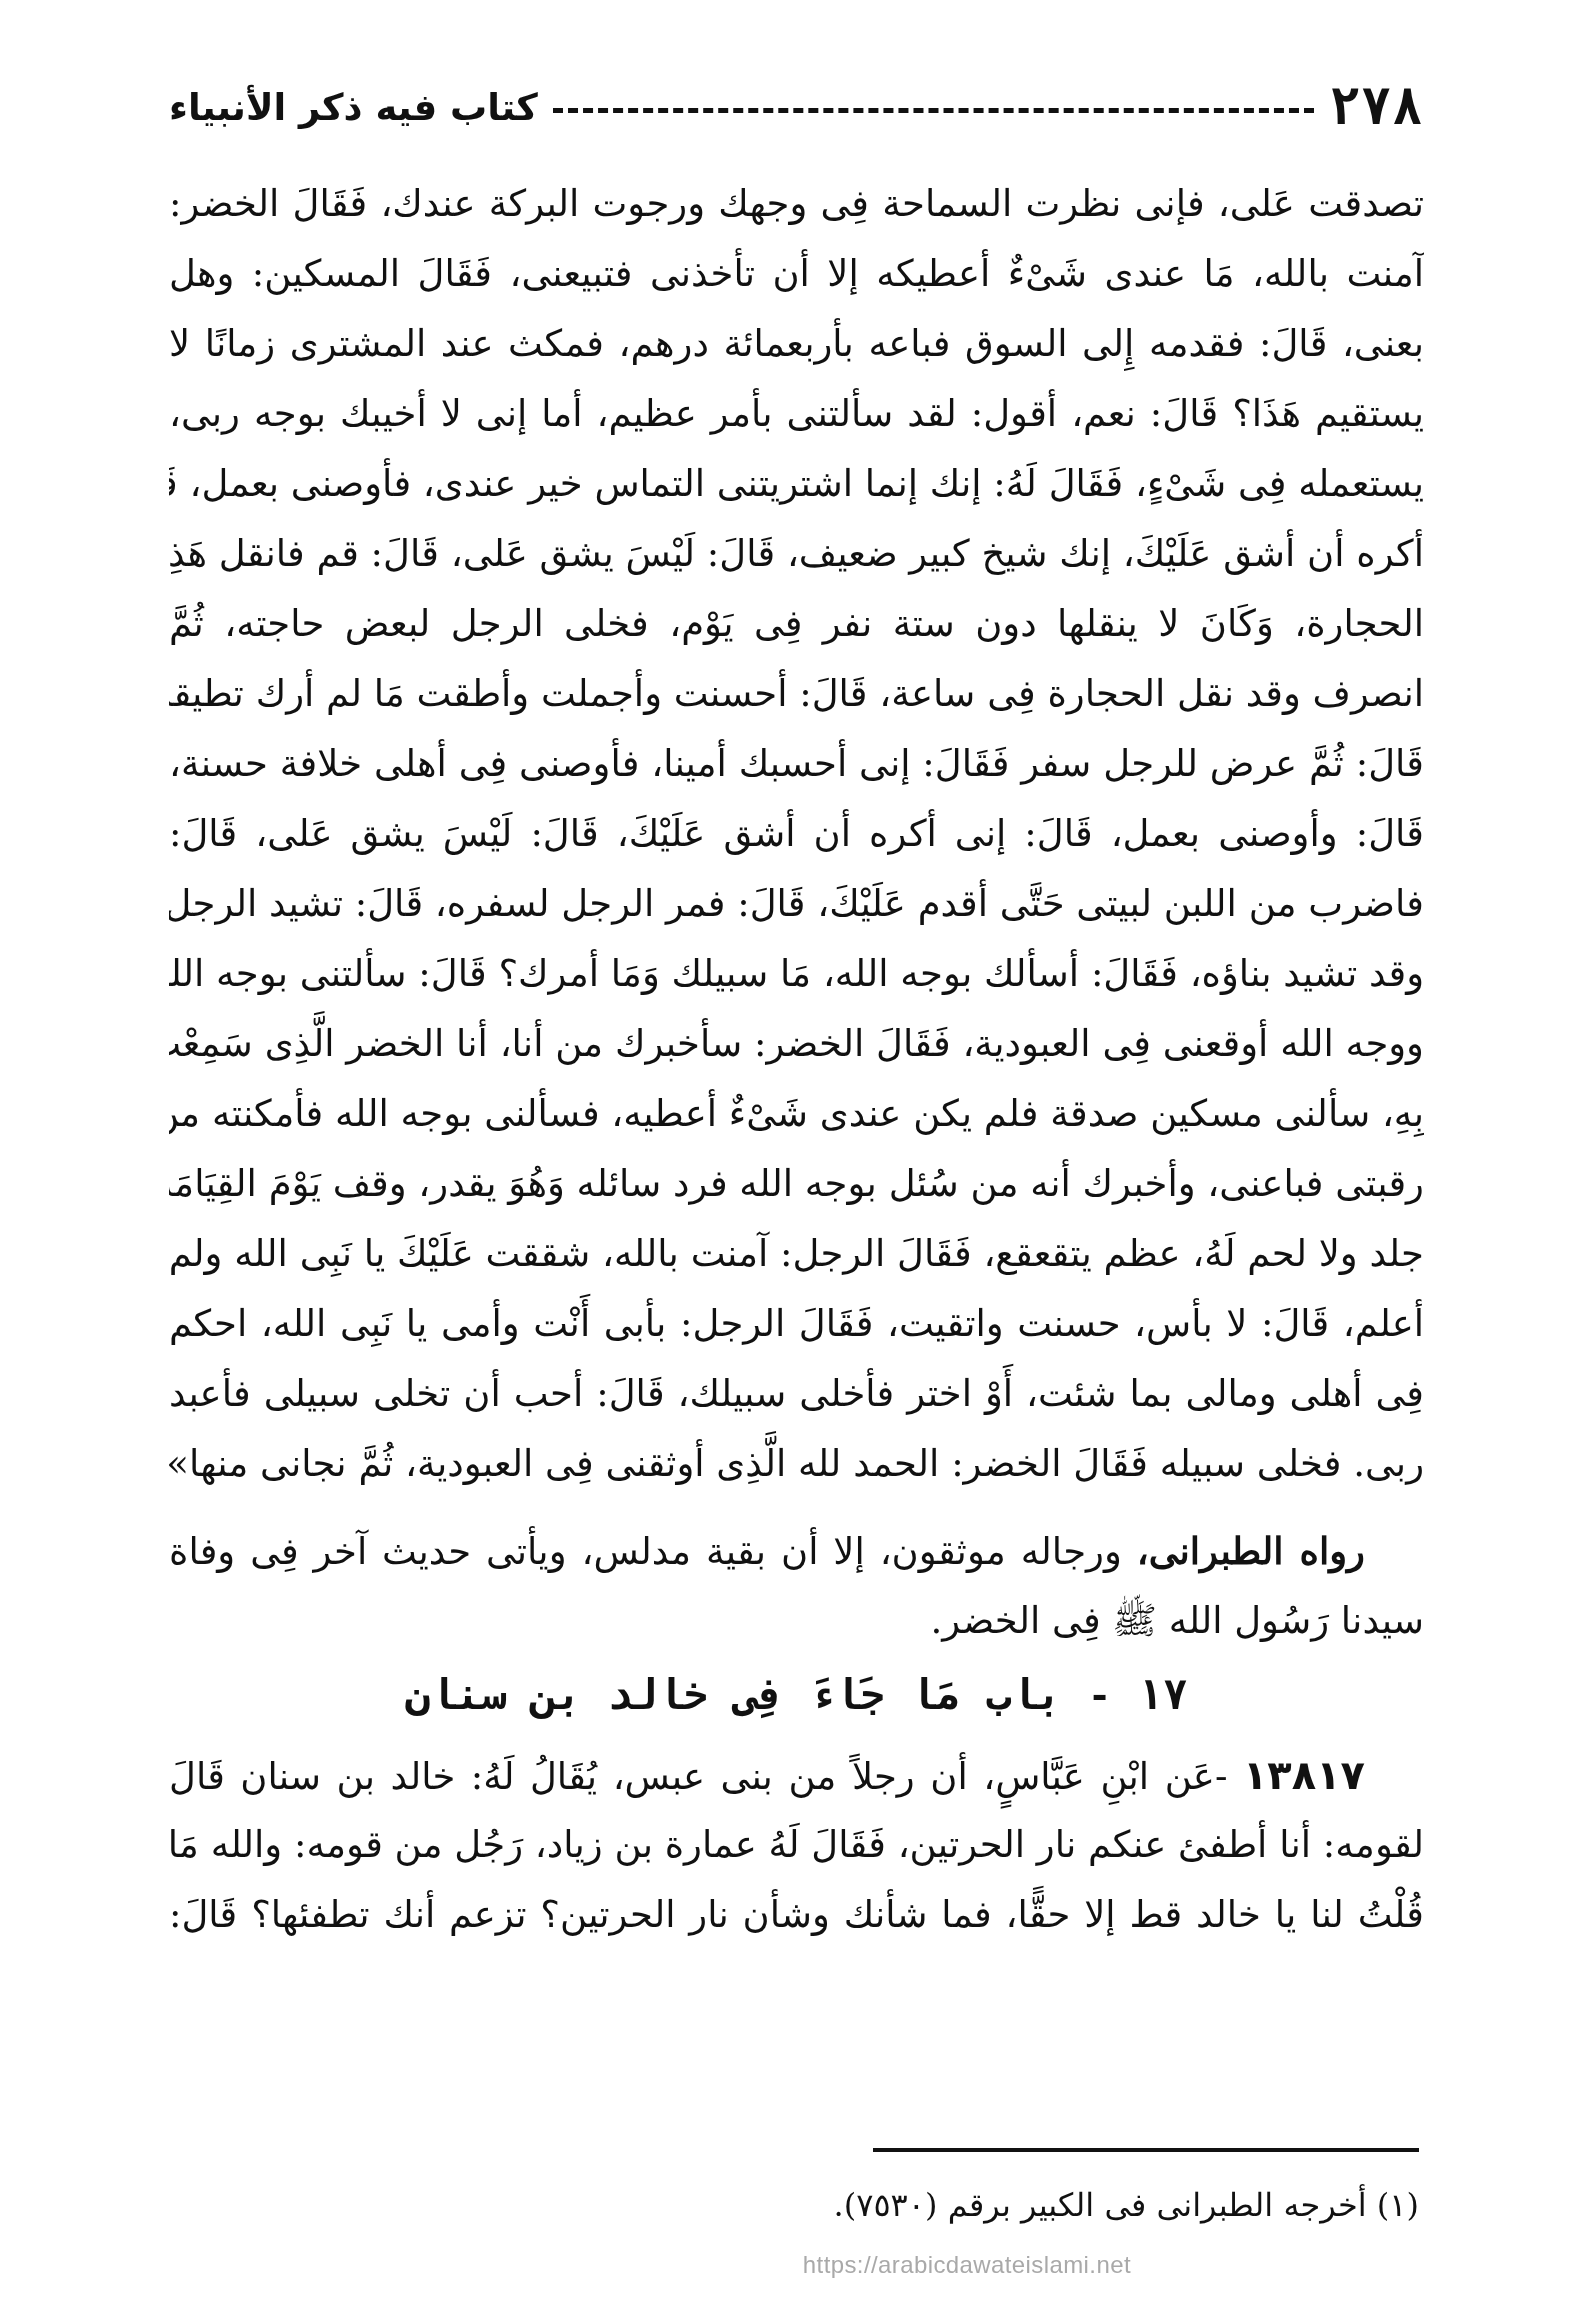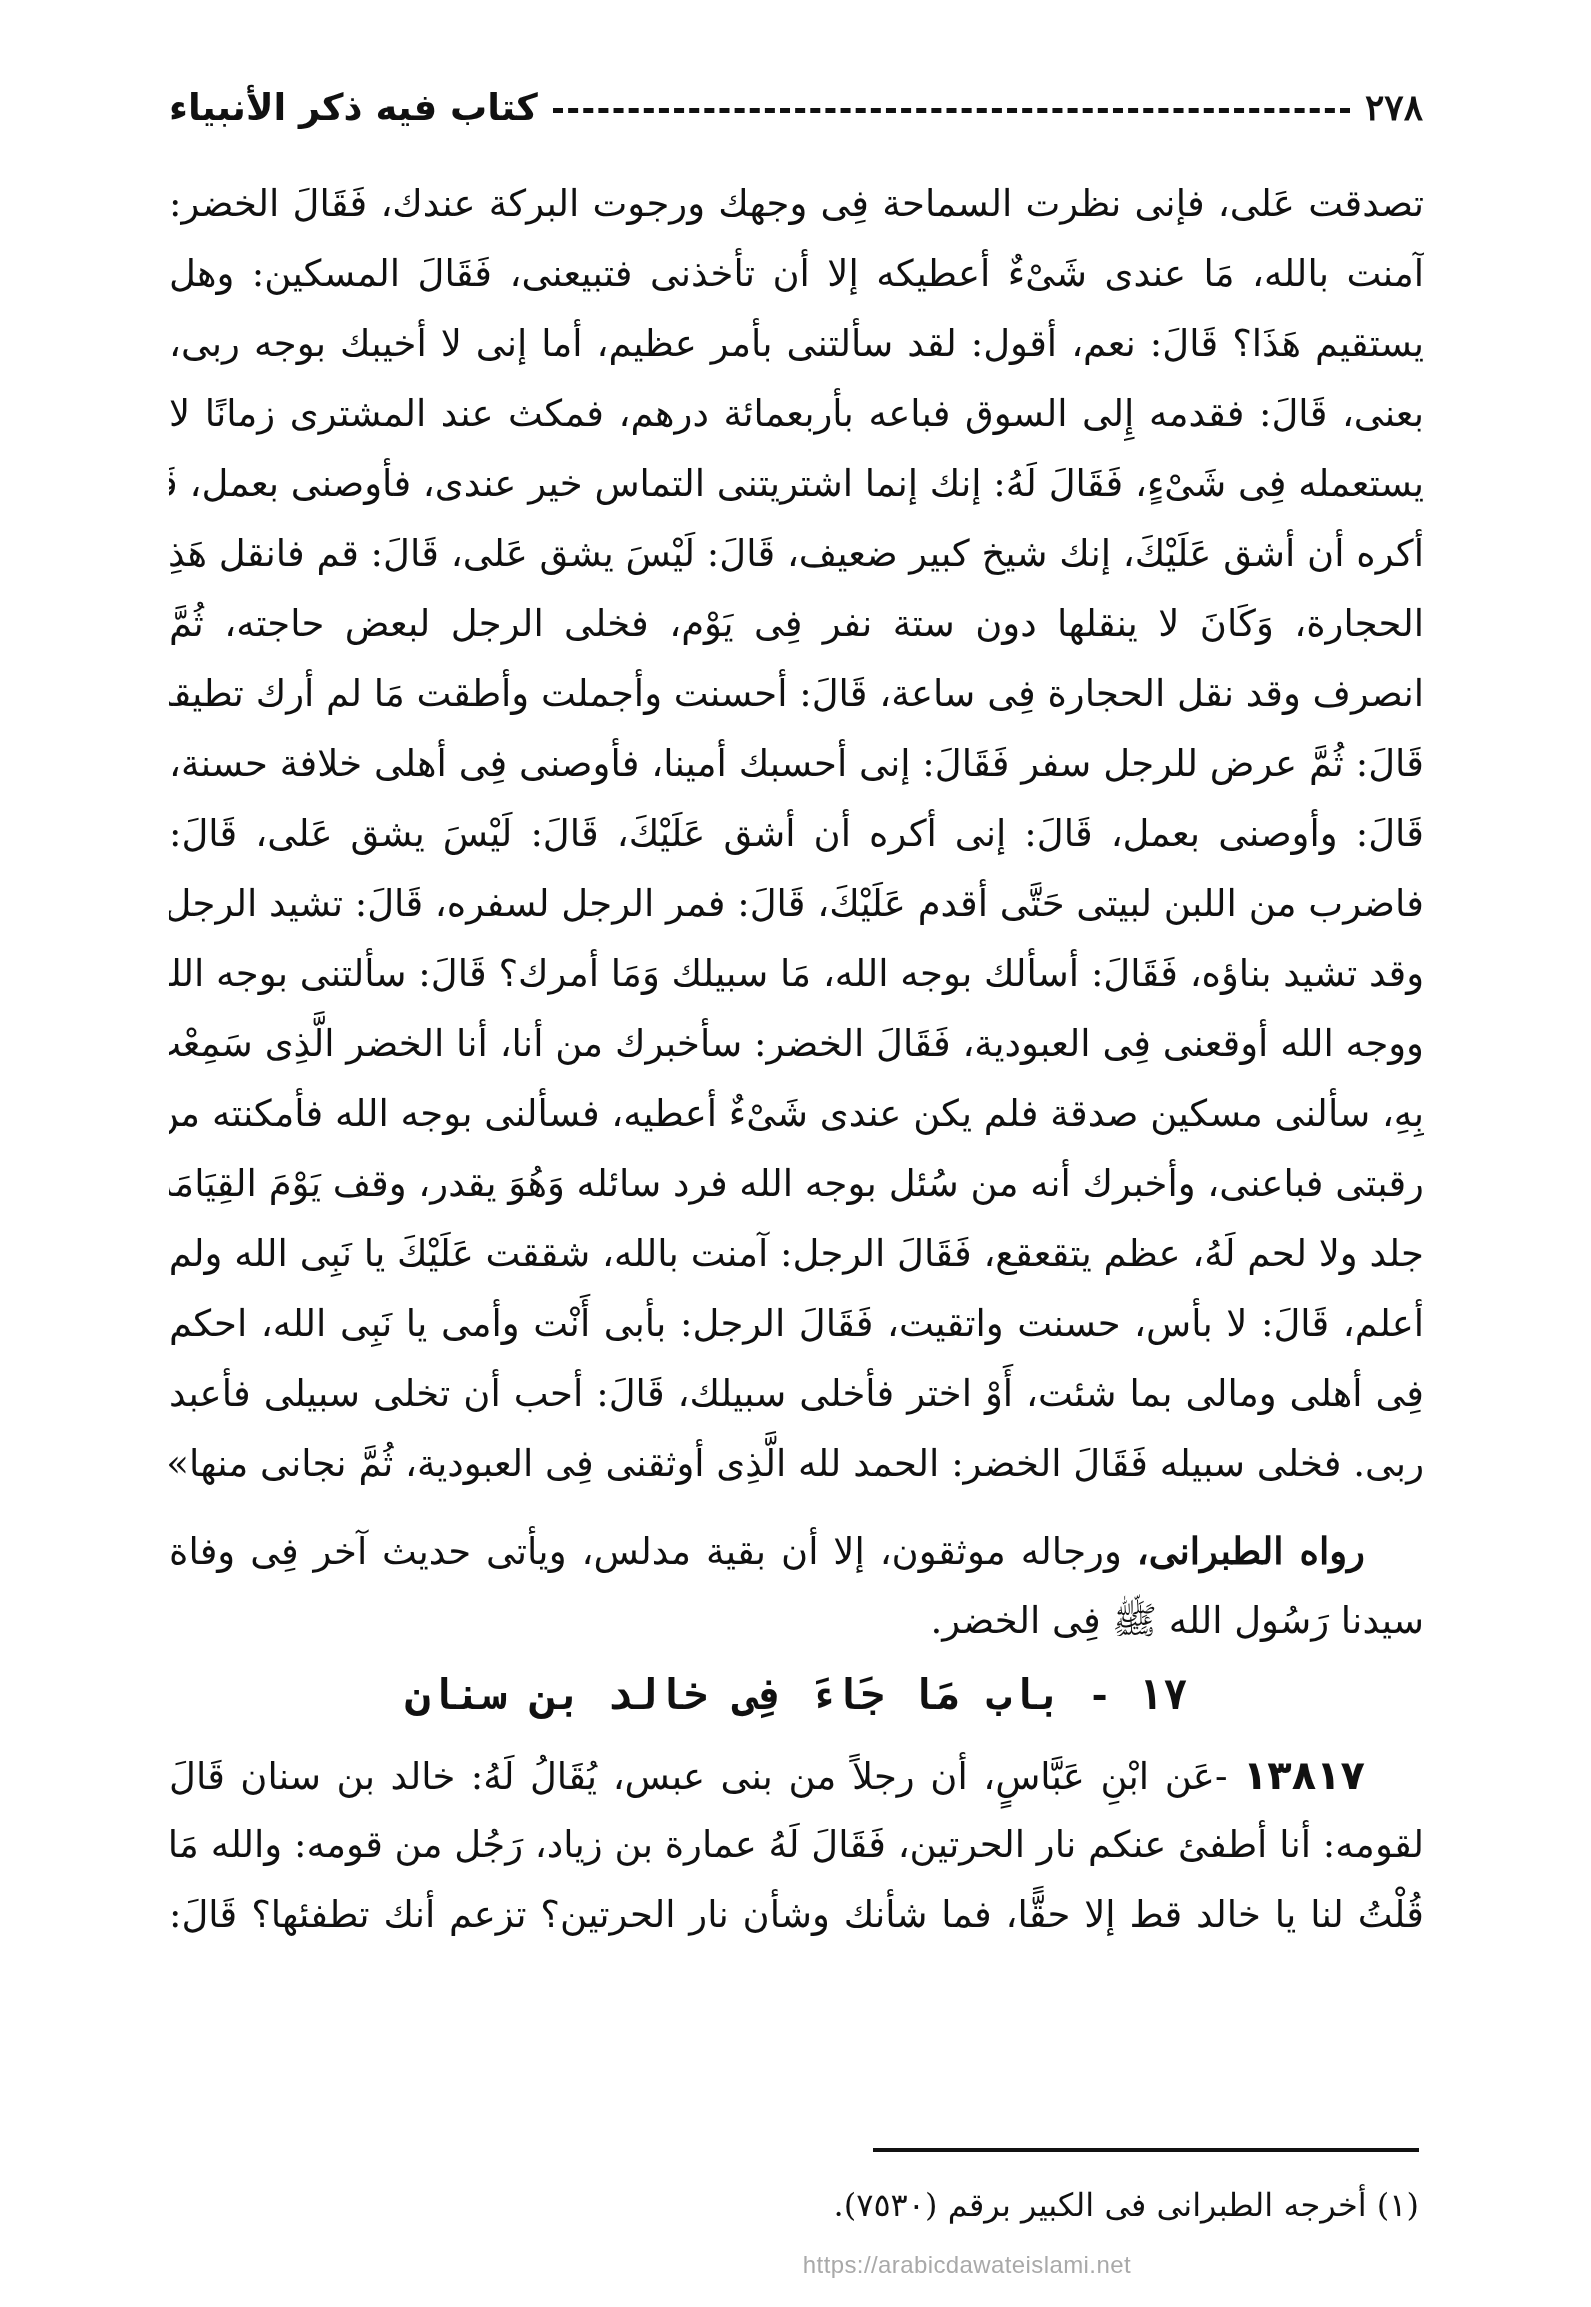--- a/index.html
+++ b/index.html
@@ -1,21 +1,21 @@
 <!DOCTYPE html>
 <html style="font-size:13.5px"><head>
 <meta charset="utf-8">
 <style>
   html, body { margin:0; padding:0; background:#ffffff; }
   body { width:1592px; height:2307px; position:relative; overflow:hidden;
          font-family:"DejaVu Serif", "Liberation Serif", serif; color:#111; }
   .page { position:absolute; left:0; top:0; width:1592px; height:2307px; }
   .header { position:absolute; top:78px; left:169px; right:169px; height:59px;
             display:flex; direction:rtl; align-items:center; gap:15px; }
-  .header .pno { font-size:36px; font-weight:bold; font-family:Liberation Sans, sans-serif; }
+  .header .pno { font-size:52px; font-weight:bold; font-family:Liberation Mono, monospace; }
   .header .rule { flex:1; border-top:5px dashed #111; height:0; margin-top:5px; }
   .header .title { font-size:37px; font-weight:bold; font-family:"DejaVu Sans", sans-serif; }
   .body-text { position:absolute; top:169px; left:169px; width:1255px; direction:rtl; }
   .line { font-size:37px; line-height:70px; height:70px; white-space:nowrap;
           text-align:justify; text-align-last:justify; overflow:hidden; }
   .para-gap { height:17px; }
   .indent { padding-right:59px; }
   .last-short { text-align-last:right; }
   .heading { font-size:42px; font-weight:bold; text-align:center; height:84px; line-height:84px;
              font-family:Liberation Mono, monospace; }
@@ -33,22 +33,22 @@
 
   <div class="header">
     <span class="pno">٢٧٨</span>
     <span class="rule"></span>
     <span class="title">كتاب فيه ذكر الأنبياء</span>
   </div>
 
   <div class="body-text">
     <div class="line">تصدقت عَلى، فإنى نظرت السماحة فِى وجهك ورجوت البركة عندك، فَقَالَ الخضر:</div>
     <div class="line">آمنت بالله، مَا عندى شَىْءٌ أعطيكه إلا أن تأخذنى فتبيعنى، فَقَالَ المسكين: وهل</div>
+    <div class="line">بعنى، قَالَ: فقدمه إِلى السوق فباعه بأربعمائة درهم، فمكث عند المشترى زمانًا لا</div>
     <div class="line">يستقيم هَذَا؟ قَالَ: نعم، أقول: لقد سألتنى بأمر عظيم، أما إنى لا أخيبك بوجه ربى،</div>
-    <div class="line">بعنى، قَالَ: فقدمه إِلى السوق فباعه بأربعمائة درهم، فمكث عند المشترى زمانًا لا</div>
     <div class="line">يستعمله فِى شَىْءٍ، فَقَالَ لَهُ: إنك إنما اشتريتنى التماس خير عندى، فأوصنى بعمل، قَالَ:</div>
     <div class="line">أكره أن أشق عَلَيْكَ، إنك شيخ كبير ضعيف، قَالَ: لَيْسَ يشق عَلى، قَالَ: قم فانقل هَذِهِ</div>
     <div class="line">الحجارة، وَكَانَ لا ينقلها دون ستة نفر فِى يَوْم، فخلى الرجل لبعض حاجته، ثُمَّ</div>
     <div class="line">انصرف وقد نقل الحجارة فِى ساعة، قَالَ: أحسنت وأجملت وأطقت مَا لم أرك تطيقه،</div>
     <div class="line">قَالَ: ثُمَّ عرض للرجل سفر فَقَالَ: إنى أحسبك أمينا، فأوصنى فِى أهلى خلافة حسنة،</div>
     <div class="line">قَالَ: وأوصنى بعمل، قَالَ: إنى أكره أن أشق عَلَيْكَ، قَالَ: لَيْسَ يشق عَلى، قَالَ:</div>
     <div class="line">فاضرب من اللبن لبيتى حَتَّى أقدم عَلَيْكَ، قَالَ: فمر الرجل لسفره، قَالَ: تشيد الرجل</div>
     <div class="line">وقد تشيد بناؤه، فَقَالَ: أسألك بوجه الله، مَا سبيلك وَمَا أمرك؟ قَالَ: سألتنى بوجه الله،</div>
     <div class="line">ووجه الله أوقعنى فِى العبودية، فَقَالَ الخضر: سأخبرك من أنا، أنا الخضر الَّذِى سَمِعْت</div>
     <div class="line">بِهِ، سألنى مسكين صدقة فلم يكن عندى شَىْءٌ أعطيه، فسألنى بوجه الله فأمكنته من</div>

